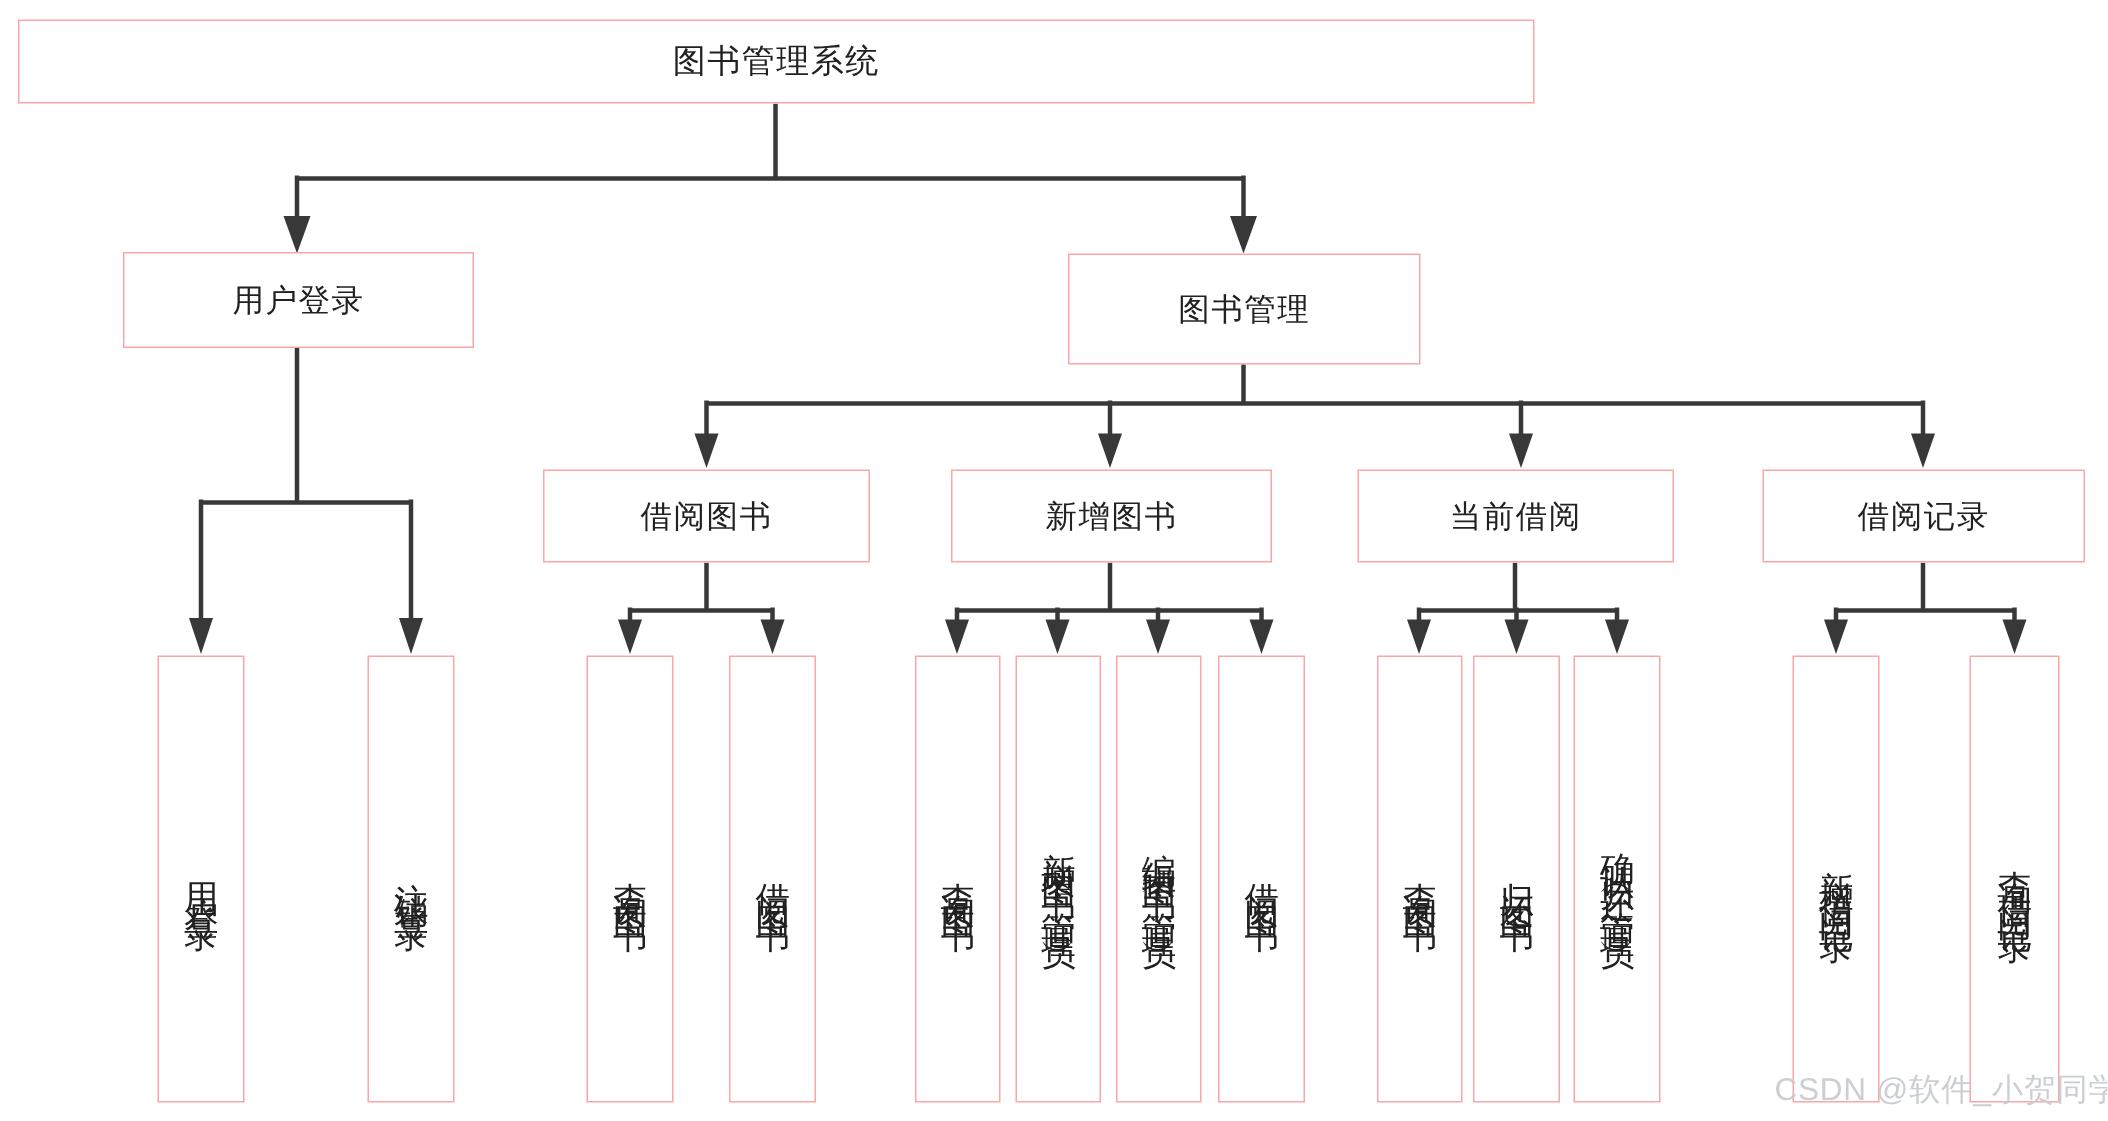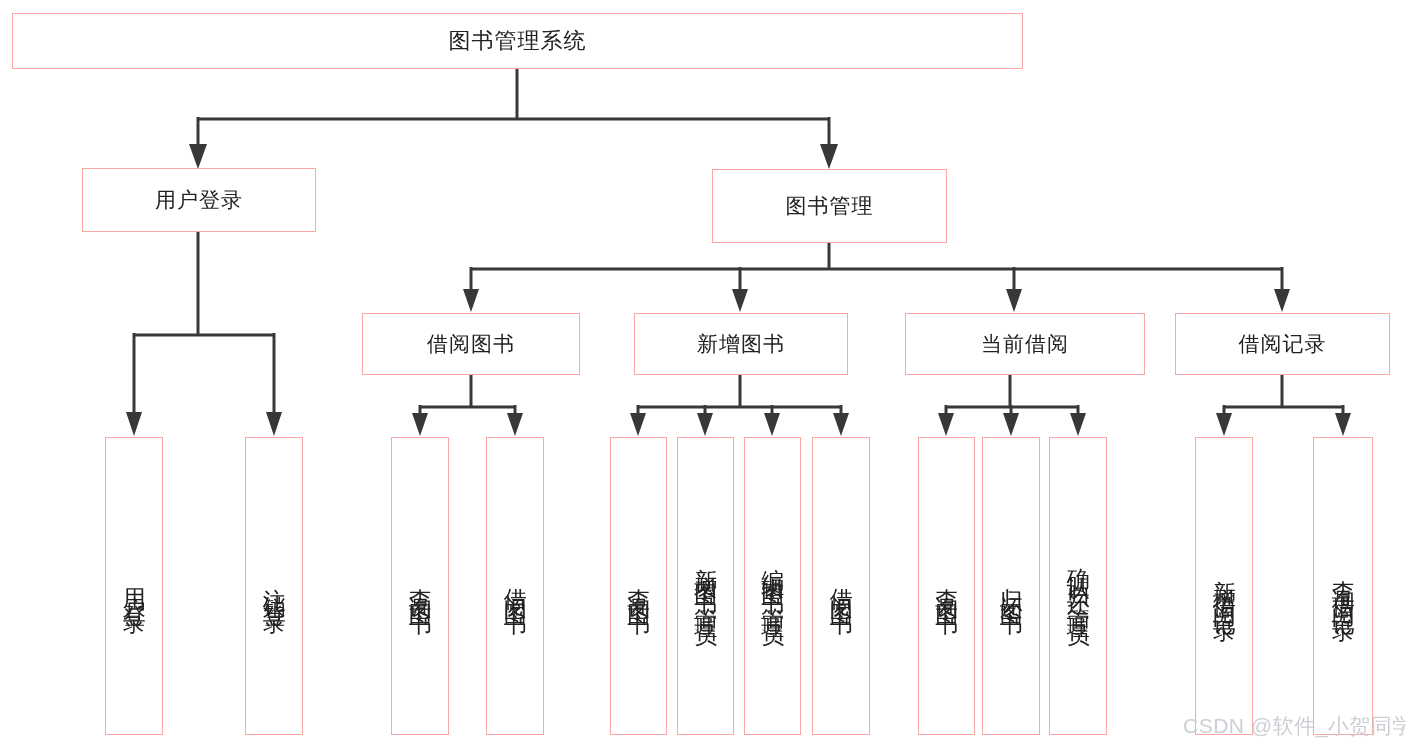--- a/index.html
+++ b/index.html
@@ -116,21 +116,21 @@
   <div class="node h-node" style="left:712px;top:169px;width:235px;height:74px;">
     <span>图书管理</span>
   </div>
 
   <div class="node h-node" style="left:362px;top:313px;width:218px;height:62px;">
     <span>借阅图书</span>
   </div>
   <div class="node h-node" style="left:634px;top:313px;width:214px;height:62px;">
     <span>新增图书</span>
   </div>
-  <div class="node h-node" style="left:905px;top:313px;width:240px;height:62px;">
+  <div class="node h-node" style="left:905px;top:313px;width:211px;height:62px;">
     <span>当前借阅</span>
   </div>
   <div class="node h-node" style="left:1175px;top:313px;width:215px;height:62px;">
     <span>借阅记录</span>
   </div>
 
   <div class="node v-node" style="left:105px;top:437px;width:58px;height:298px;">
     <span>用户登录</span>
   </div>
   <div class="node v-node" style="left:245px;top:437px;width:58px;height:298px;">

